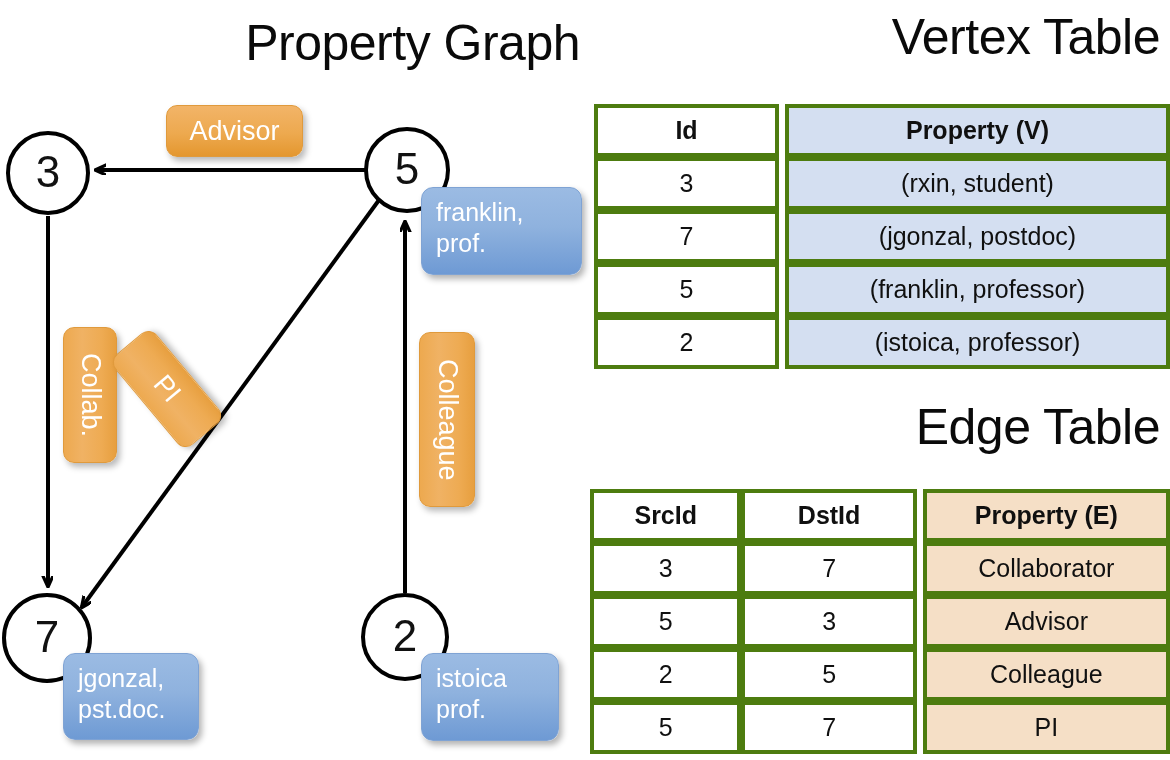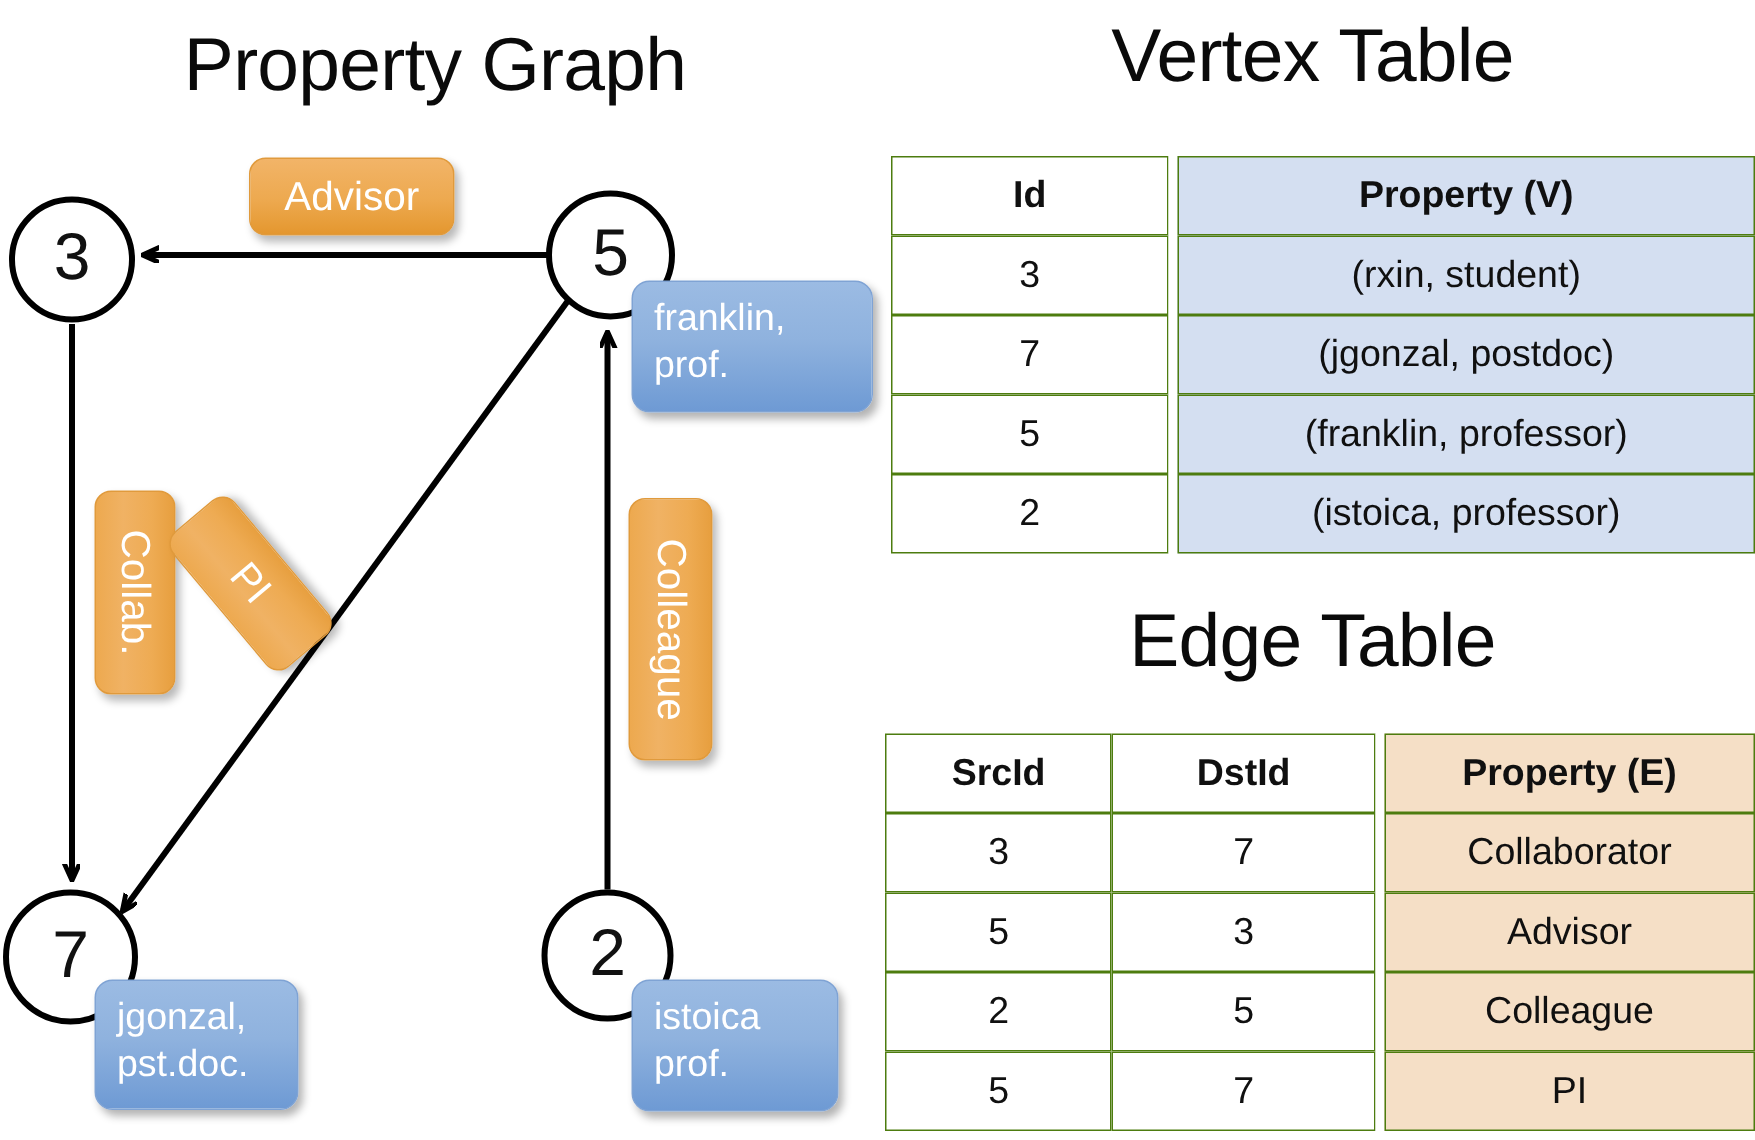--- a/index.html
+++ b/index.html
@@ -18,21 +18,21 @@
 
   
   .title {
     position: absolute;
     font-weight: 400;
     font-size: 50px;
     line-height: 1;
     letter-spacing: -0.5px;
     color: #0a0a0a;
     white-space: nowrap;
-    text-align: center;
+    text-align: right;
   }
   #title-property-graph { left: 0px;   top: 18px;  width: 580px; }
   #title-vertex-table   { left: 590px; top: 12px;  width: 570px; }
   #title-edge-table     { left: 590px; top: 402px; width: 570px; }
 
   
   #graph-panel {
     position: absolute;
     left: 0; top: 0;
     width: 585px; height: 760px;
@@ -97,21 +97,21 @@
     white-space: nowrap;
   }
 
   
   .tbl {
     position: absolute;
     border-collapse: separate;
     border-spacing: 0;
   }
   .tbl td, .tbl th {
-    border: 1px solid #4d7c0f;
+    border: 4px solid #4d7c0f;
     font-weight: 400;
     font-size: 25px;
     text-align: center;
     padding: 0;
     height: 46px;
     box-sizing: border-box;
     color: #101010;
   }
   .tbl th { font-weight: 700; font-size: 25px; }
   .cell-blue   { background: #d4dff1; }

